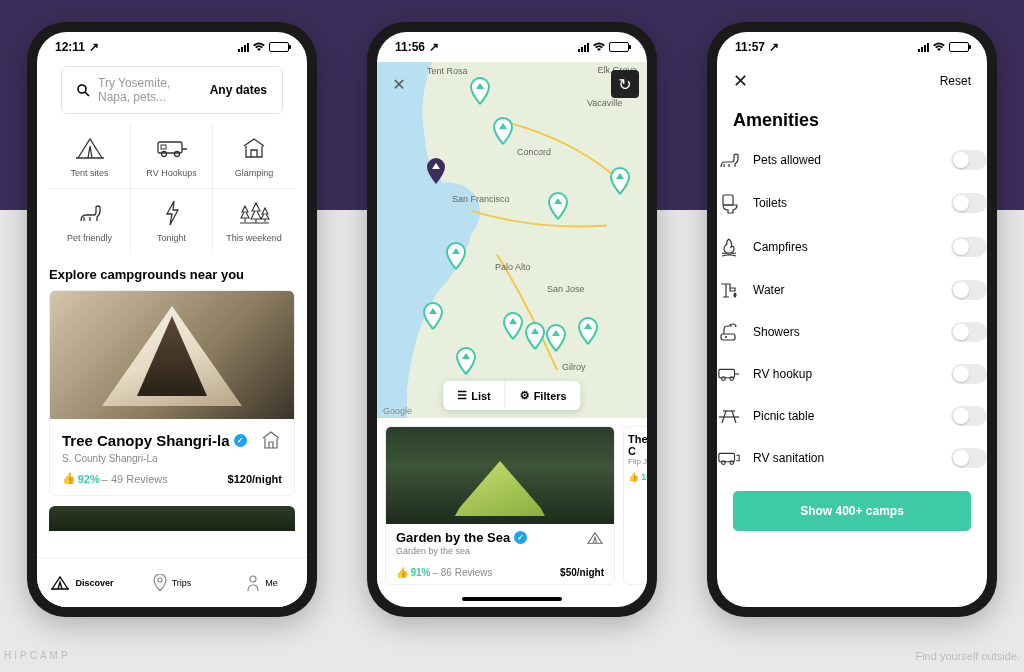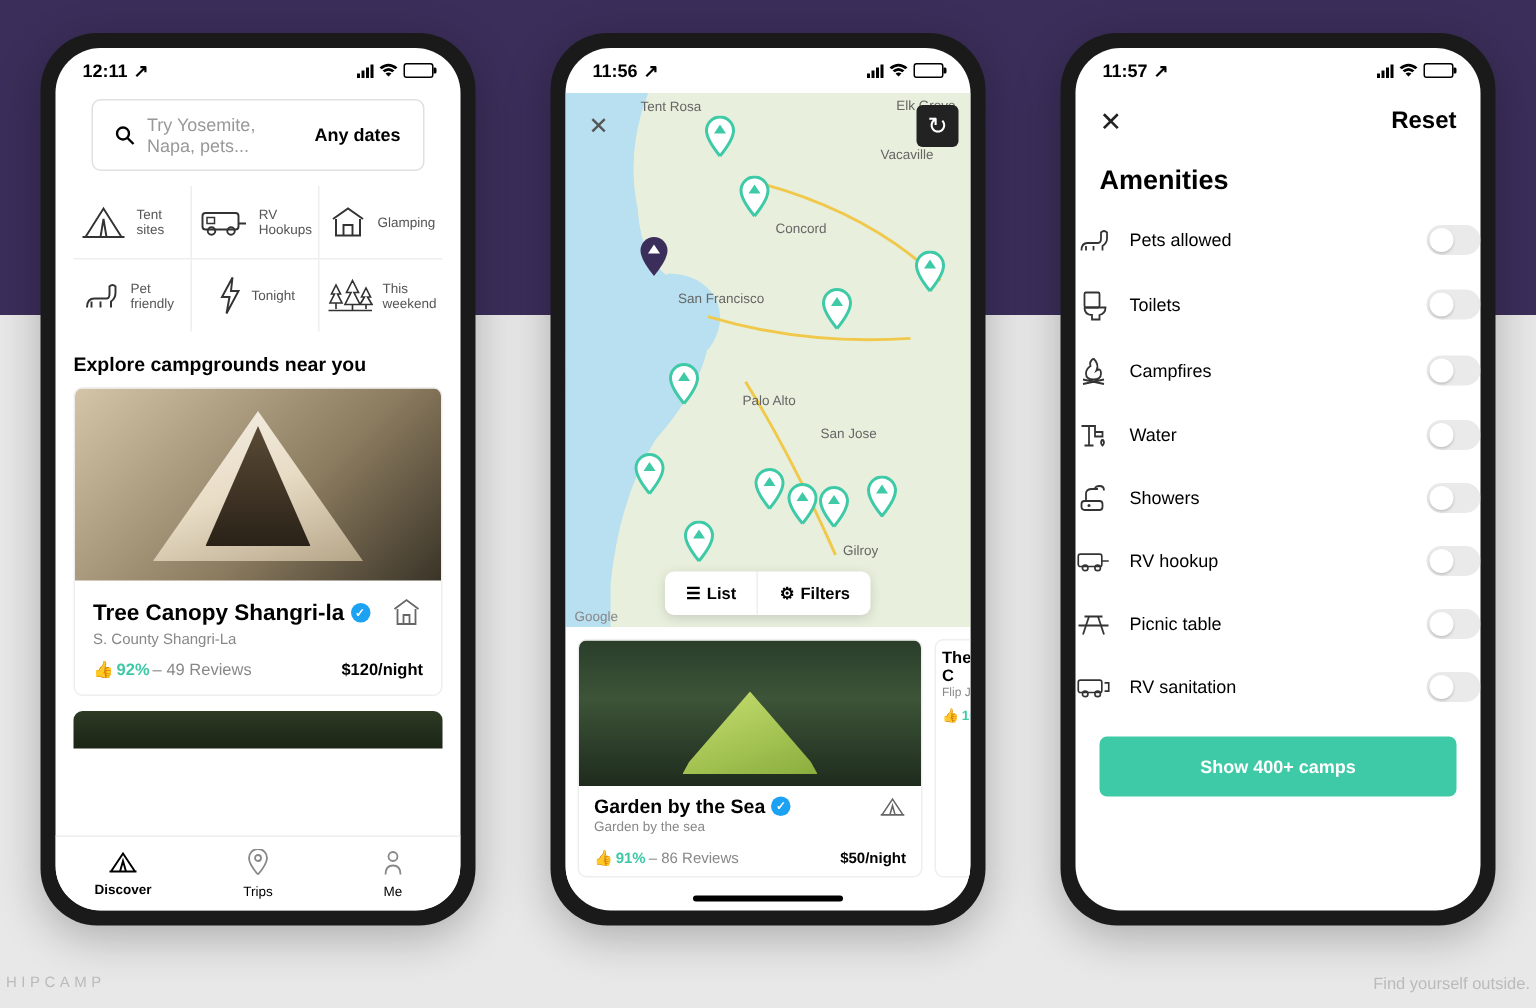--- a/index.html
+++ b/index.html
@@ -17,21 +17,21 @@
 .wifi-i{width:14px;height:10px}
 .batt{width:20px;height:10px;border:1px solid #000;border-radius:2px;position:relative}
 .batt::after{content:'';position:absolute;right:-3px;top:2px;width:2px;height:4px;background:#000;border-radius:0 1px 1px 0}
 .batt-fill{height:100%;background:#000}
 
 
 .search-bar{margin:4px 24px 10px;border:1px solid #e0e0e0;border-radius:6px;padding:9px 15px;display:flex;align-items:center;gap:8px;font-size:12px}
 .search-ph{flex:1;color:#999}
 .search-dates{font-weight:600;color:#000}
 .categories{display:grid;grid-template-columns:repeat(3,1fr);margin:0 12px 14px}
-.cat{display:flex;flex-direction:row;align-items:center;justify-content:center;padding:10px 4px;gap:6px;border-right:1px solid #eee;border-bottom:1px solid #eee}
+.cat{display:flex;flex-direction:column;align-items:center;justify-content:center;padding:10px 4px;gap:6px;border-right:1px solid #eee;border-bottom:1px solid #eee}
 .cat:nth-child(3n){border-right:none}
 .cat:nth-child(n+4){border-bottom:none}
 .cat-icon{height:28px;display:flex;align-items:center;justify-content:center}
 .cat-label{font-size:9px;color:#555}
 .section-title{font-weight:700;font-size:13px;margin:0 12px 8px}
 .camp-card{margin:0 12px;border-radius:6px;overflow:hidden;border:1px solid #eee}
 .camp-img{height:128px;background:linear-gradient(135deg,#d4c5a9 0%,#8a7a5e 60%,#3a3428 100%);position:relative}
 .camp-tent{position:absolute;top:15px;left:50%;transform:translateX(-50%);width:140px;height:100px;background:linear-gradient(160deg,#f5f0e8 0%,#e8dcc5 50%,#b5a588 100%);clip-path:polygon(50% 0,100% 100%,0 100%)}
 .camp-tent-inner{position:absolute;top:25px;left:50%;transform:translateX(-50%);width:70px;height:80px;background:linear-gradient(180deg,#5a4a35,#2a2218);clip-path:polygon(50% 0,100% 100%,0 100%)}
 .camp-body{padding:10px 12px}
@@ -39,21 +39,21 @@
 .camp-title{font-weight:700;font-size:15px;display:flex;align-items:center;gap:4px}
 .verified{width:13px;height:13px;border-radius:50%;background:#1da1f2;display:inline-flex;align-items:center;justify-content:center;color:#fff;font-size:8px}
 .camp-sub{font-size:10px;color:#888;margin-top:2px}
 .camp-foot{display:flex;justify-content:space-between;align-items:center;margin-top:8px;font-size:11px}
 .rating{color:#3ec9a7;font-weight:600;display:flex;align-items:center;gap:2px}
 .rating-reviews{color:#888;font-weight:400}
 .price{font-weight:700;color:#000}
 .cabin-icon{width:22px;height:22px}
 .peek-img{margin:10px 12px 0;height:25px;background:linear-gradient(180deg,#2d3a24,#1a2515);border-radius:6px 6px 0 0}
 .tabbar{height:50px;border-top:1px solid #eee;display:flex;margin-top:auto;background:#fff}
-.tab{flex:1;display:flex;flex-direction:column;align-items:center;justify-content:center;gap:5px;font-size:9px}
+.tab{flex:1;display:flex;align-items:center;justify-content:center;gap:5px;font-size:9px}
 .tab-active{font-weight:700}
 
 
 .map{flex:1;background:linear-gradient(135deg,#b8e0f0 0%,#cde8d8 40%,#e8f0dd 100%);position:relative;overflow:hidden}
 .map-close{position:absolute;top:8px;left:8px;width:28px;height:28px;display:flex;align-items:center;justify-content:center;font-size:16px;color:#555;z-index:3}
 .map-refresh{position:absolute;top:8px;right:8px;width:28px;height:28px;background:#222;border-radius:4px;display:flex;align-items:center;justify-content:center;color:#fff;z-index:3}
 .pin{position:absolute;width:22px;height:28px}
 .pin svg{width:100%;height:100%}
 .map-label{position:absolute;font-size:9px;color:#666}
 .map-controls{position:absolute;bottom:8px;left:50%;transform:translateX(-50%);display:flex;background:#fff;border-radius:6px;box-shadow:0 2px 8px rgba(0,0,0,.15);overflow:hidden}
@@ -69,21 +69,21 @@
 .result-foot{display:flex;justify-content:space-between;align-items:center;margin-top:auto;font-size:10px}
 .result-peek{min-width:30px;border-radius:6px;overflow:hidden;border:1px solid #eee;display:flex;flex-direction:row}
 .result-peek-img{height:97px;background:linear-gradient(180deg,#3a2818,#1a1208)}
 .result-peek-body{padding:6px 4px;font-size:11px}
 .home-ind{height:4px;width:100px;background:#000;border-radius:3px;margin:4px auto 6px}
 .google{position:absolute;bottom:2px;left:6px;font-size:9px;color:#888;z-index:2}
 
 
 .filter-head{display:flex;align-items:center;justify-content:space-between;padding:8px 16px}
 .filter-close{font-size:18px;color:#222}
-.filter-reset{font-size:16px;font-weight:700}
+.filter-reset{font-size:12px;font-weight:400}
 .filter-title{font-weight:700;font-size:18px;padding:10px 16px 8px}
 .amenity{display:flex;align-items:center;padding:11px 0;gap:12px}
 .amenity-icon{width:24px;display:flex;align-items:center;justify-content:center}
 .amenity-label{flex:1;font-size:12px}
 .toggle{width:36px;height:20px;background:#eaeaea;border-radius:10px;position:relative}
 .toggle::after{content:'';position:absolute;left:2px;top:2px;width:16px;height:16px;background:#fff;border-radius:50%;box-shadow:0 1px 2px rgba(0,0,0,.2)}
 .show-btn{margin:12px 16px 0;background:#3ec9a7;color:#fff;text-align:center;padding:13px;border-radius:5px;font-size:12px;font-weight:600}
 
 .footer{position:absolute;bottom:10px;left:0;right:0;display:flex;justify-content:space-between;padding:0 4px;font-size:10px;letter-spacing:3px;color:#bbb;z-index:1}
 .footer-right{letter-spacing:0;font-size:11px}

